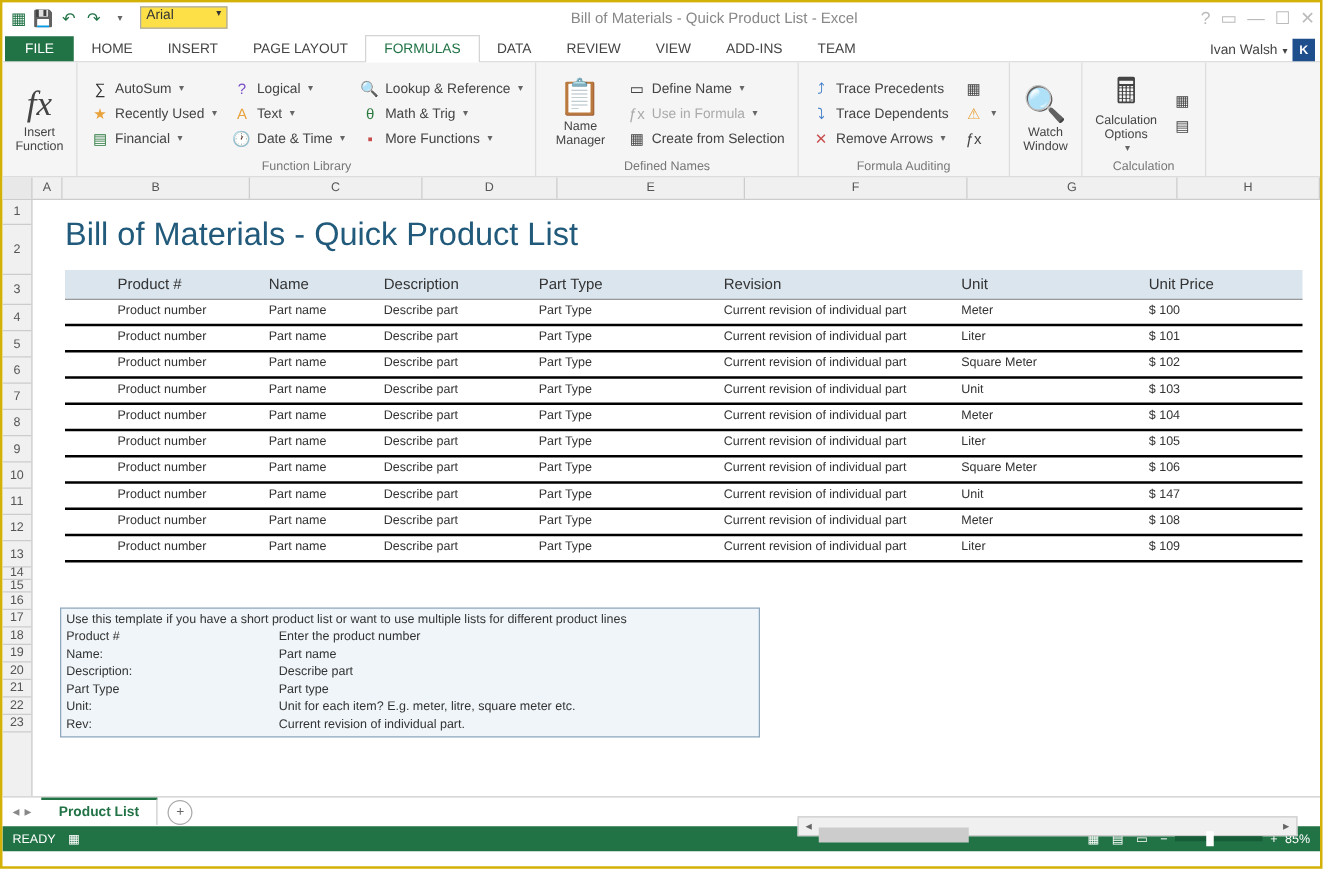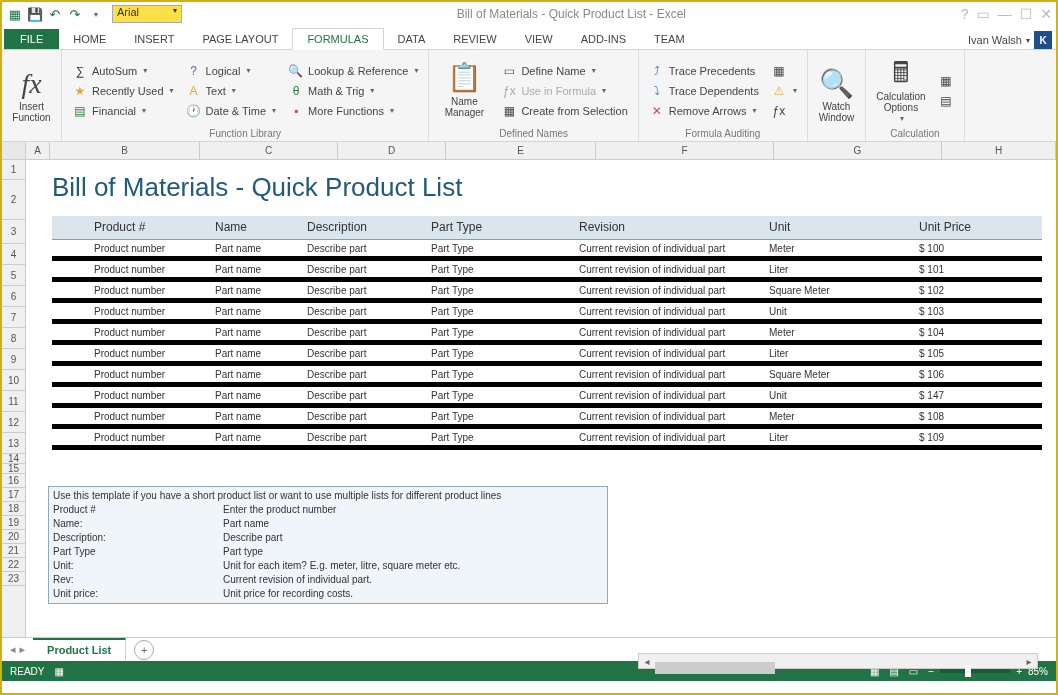--- a/index.html
+++ b/index.html
@@ -30,21 +30,21 @@
 .colhdr .sel{width:24px;border-right:1px solid #ccc;background:#e8e8e8}
 .colhdr .c{border-right:1px solid #ccc;text-align:center;font-size:10px;color:#555;line-height:18px}
 .grid{display:flex;height:477px;overflow:hidden}
 .rowhdr{width:24px;background:#f0f0f0;border-right:1px solid #ccc;display:flex;flex-direction:column}
 .rowhdr .r{border-bottom:1px solid #ccc;text-align:center;font-size:10px;color:#555;display:flex;align-items:center;justify-content:center}
 .sheet{flex:1;position:relative;overflow:hidden}
 .doc-title{position:absolute;left:26px;top:12px;font-size:26px;color:#215a7a;font-family:"Segoe UI Light","Segoe UI",Arial}
 .ptable{position:absolute;left:26px;top:56px;width:990px;font-size:11px}
 .ptable .hdr{background:#dae5ee;height:24px;display:flex;font-weight:400;font-size:12px;color:#333;border-bottom:1px solid #999}
 .ptable .hdr>div{padding:4px 8px}
-.ptable .row{display:flex;height:21px;border-bottom:5px solid #000000;color:#333;font-size:10px}
+.ptable .row{display:flex;height:21px;border-bottom:2px solid #000000;color:#333;font-size:10px}
 .ptable .row>div{padding:3px 8px}
 .c-pn{width:155px;padding-left:42px!important}
 .c-nm{width:92px}
 .c-de{width:124px}
 .c-pt{width:148px}
 .c-rv{width:190px}
 .c-un{width:150px}
 .c-up{width:120px}
 .helpbox{position:absolute;left:22px;top:326px;width:560px;border:1px solid #8ea8bd;background:#f0f5f9;padding:2px 4px;font-size:10px;color:#333}
 .helpbox .hl{display:flex;height:14px;line-height:14px}
@@ -407,24 +407,20 @@
             <div>Part type</div>
           </div>
           <div class="hl">
             <div class="k">Unit:</div>
             <div>Unit for each item? E.g. meter, litre, square meter etc.</div>
           </div>
           <div class="hl">
             <div class="k">Rev:</div>
             <div>Current revision of individual part.</div>
           </div>
-          <div class="hl">
-            <div class="k">Unit price:</div>
-            <div>Unit price for recording costs.</div>
-          </div>
         </div>
     </div>
   </div>
 </div>
 
 <div class="tabs-bar">
   <div class="nav">
     <span>◂</span>
     <span>▸</span>
   </div>

